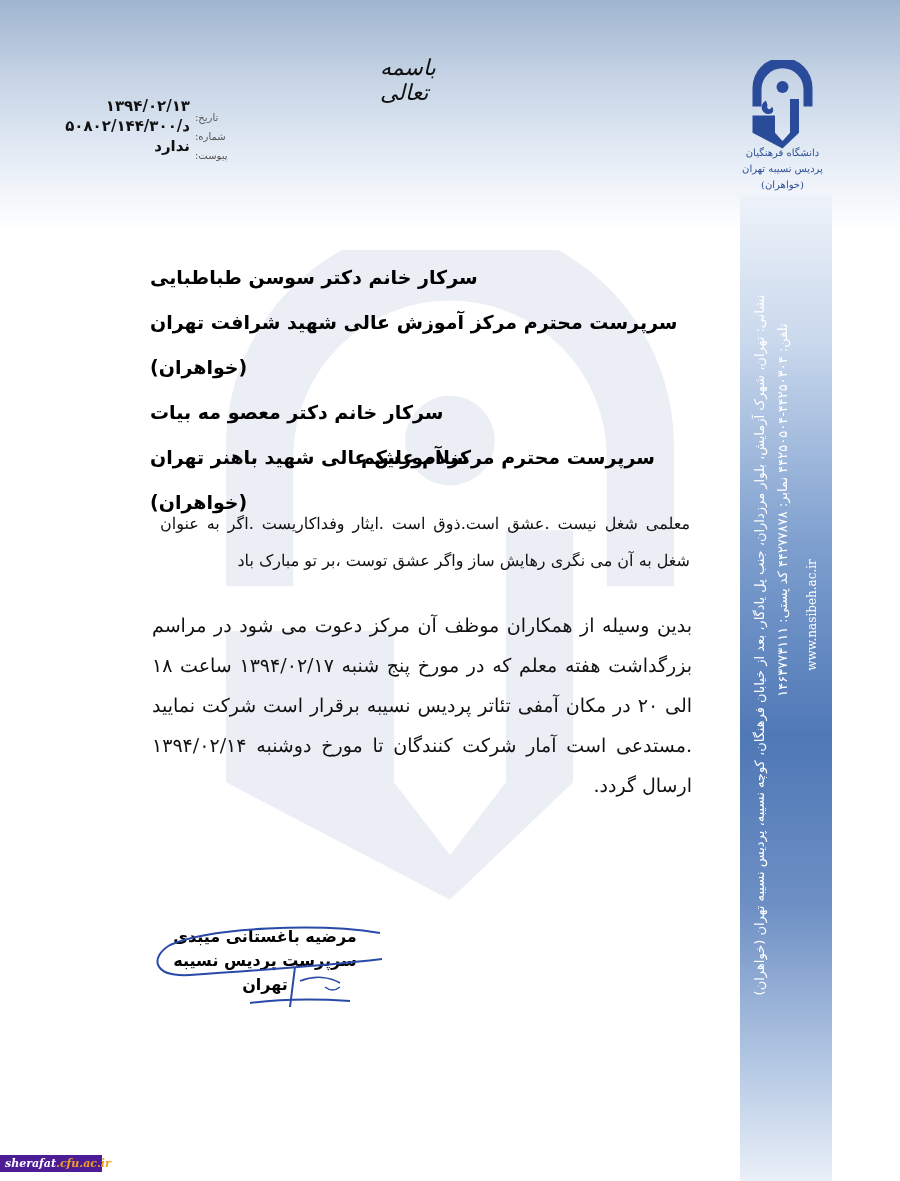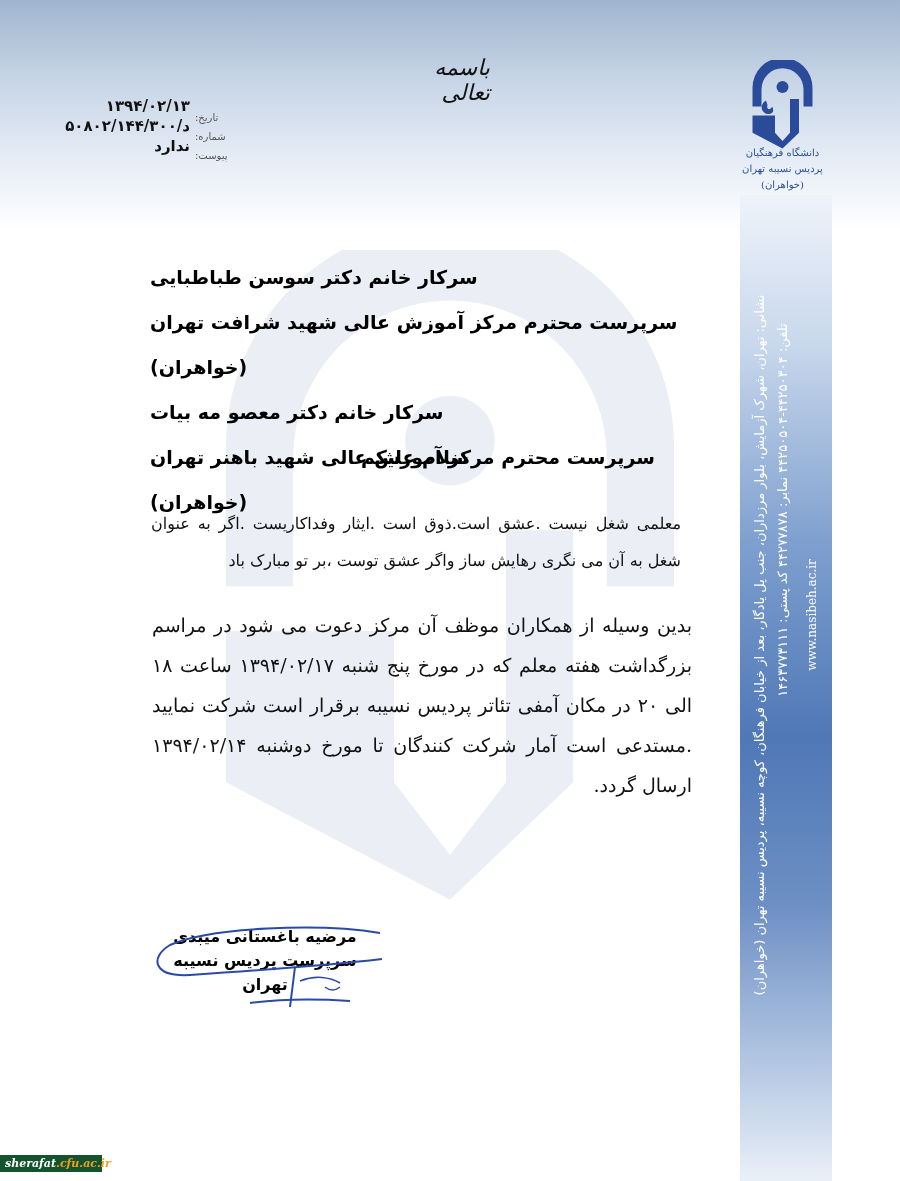--- a/index.html
+++ b/index.html
@@ -27,57 +27,57 @@
   .watermark {
     position: absolute; left: 170px; top: 250px; width: 560px; height: 650px; opacity: 0.09;
   }
   .logo { position: absolute; left: 745px; top: 60px; width: 75px; height: 90px; }
   .logo-caption {
     position: absolute; left: 735px; top: 145px; width: 95px; text-align: center;
     color: #2e4f95; font-size: 10px; line-height: 16px; direction: rtl;
     font-family: "DejaVu Serif", serif; 
   }
   .bismillah {
-    position: absolute; left: 380px; top: 55px; width: 110px; text-align: right;
+    position: absolute; left: 380px; top: 55px; width: 110px; text-align: left;
     font-family: "DejaVu Serif", serif; font-style: italic; font-size: 22px; color: #111; direction: rtl;
   }
   .meta-labels {
     position: absolute; left: 195px; top: 108px; width: 55px; direction: rtl; text-align: left;
     font-size: 10px; line-height: 19px; color: #555;
   }
   .meta-values {
     position: absolute; left: 20px; top: 96px; width: 170px; direction: rtl; text-align: left;
     font-size: 15px; line-height: 20px; font-weight: bold; color: #111;
   }
   .meta-values div { direction: rtl; text-align: right; }
   .recipients {
     position: absolute; left: 150px; top: 255px; width: 530px; direction: rtl; text-align: left;
     font-size: 19px; font-weight: bold; color: #000; line-height: 45px;
   }
   .salutation {
     position: absolute; left: 150px; top: 446px; width: 530px; direction: rtl; text-align: center;
     font-size: 19px; font-weight: bold; color: #000;
   }
   .quote {
-    position: absolute; left: 151px; top: 505px; width: 530px; direction: rtl; text-align: justify;
+    position: absolute; left: 160px; top: 505px; width: 530px; direction: rtl; text-align: justify;
     font-size: 16px; line-height: 37px; color: #111; font-family: "DejaVu Serif", serif;
   }
   .body-text {
     position: absolute; left: 152px; top: 605px; width: 540px; direction: rtl; text-align: justify;
     text-align-last: right;
     font-size: 19px; line-height: 40px; color: #111; font-family: "DejaVu Serif", serif;
   }
   .signature {
     position: absolute; left: 150px; top: 925px; width: 230px; direction: rtl; text-align: center;
     font-size: 16px; font-weight: bold; color: #000; line-height: 24px;
   }
   .sig-svg { position: absolute; left: 150px; top: 915px; width: 240px; height: 100px; }
   .footer-badge {
     position: absolute; left: 0; top: 1155px; width: 102px; height: 17px;
-    background: #14532d; font-size: 11px; font-weight: bold; font-style: italic;
+    background: #4c1d95; font-size: 11px; font-weight: bold; font-style: italic;
     line-height: 17px; padding-left: 5px; box-sizing: border-box;
     font-family: "DejaVu Serif", serif;
   }
   .footer-badge .w { color: #ffffff; }
   .footer-badge .o { color: #f0a020; }
 </style>
 </head>
 <body>
 
 <div class="header-band"></div>

